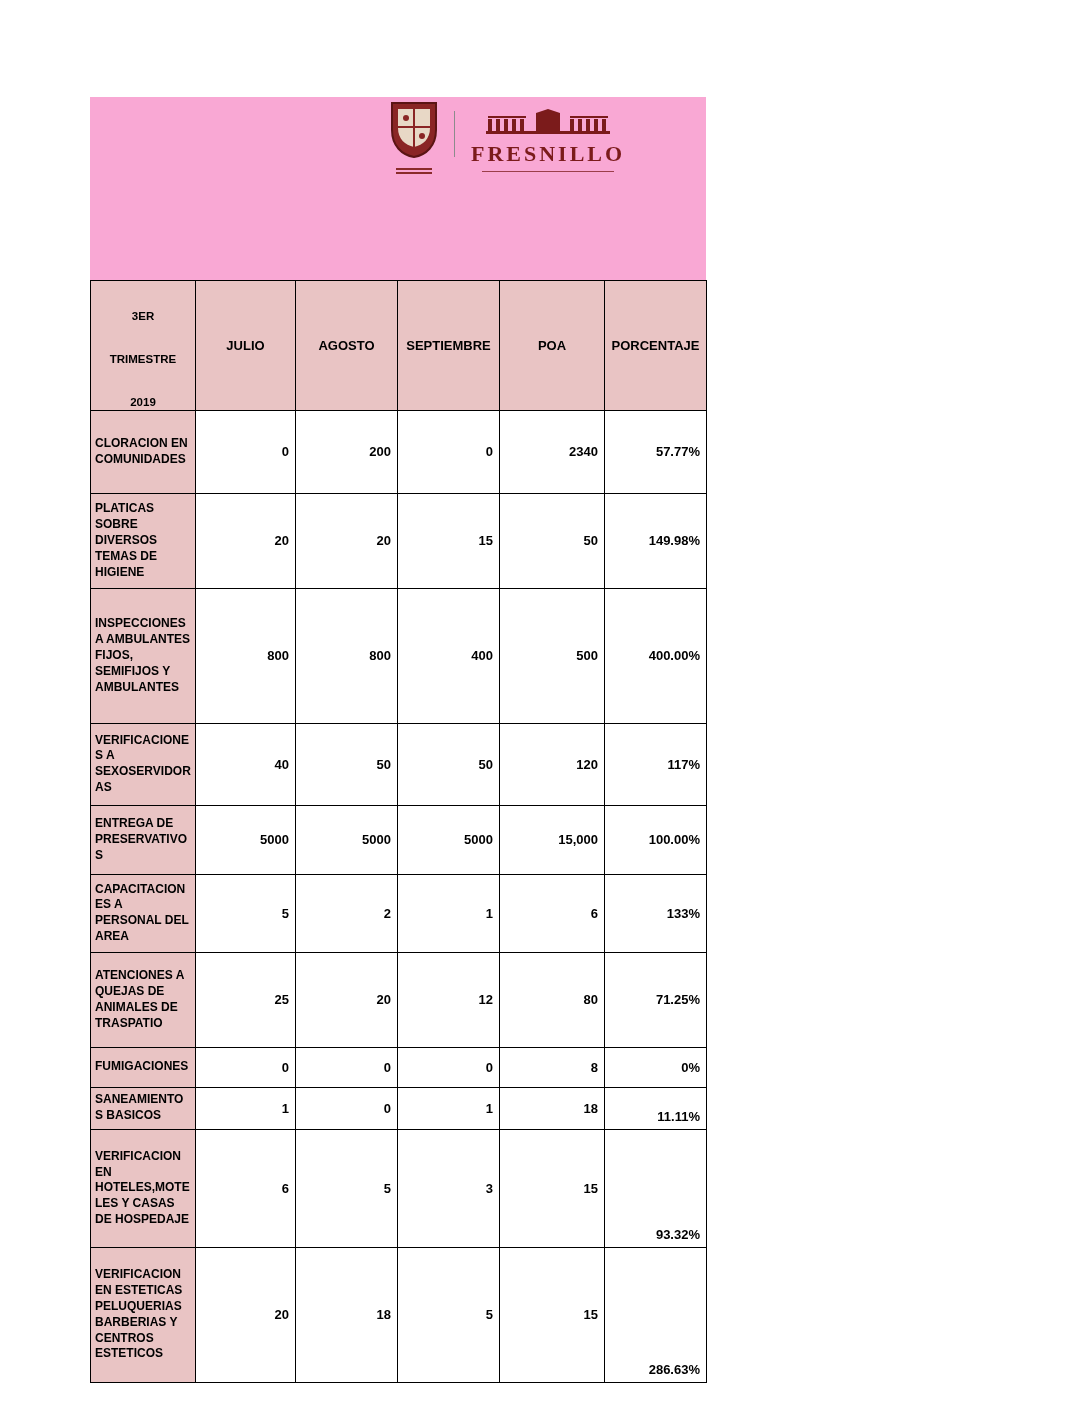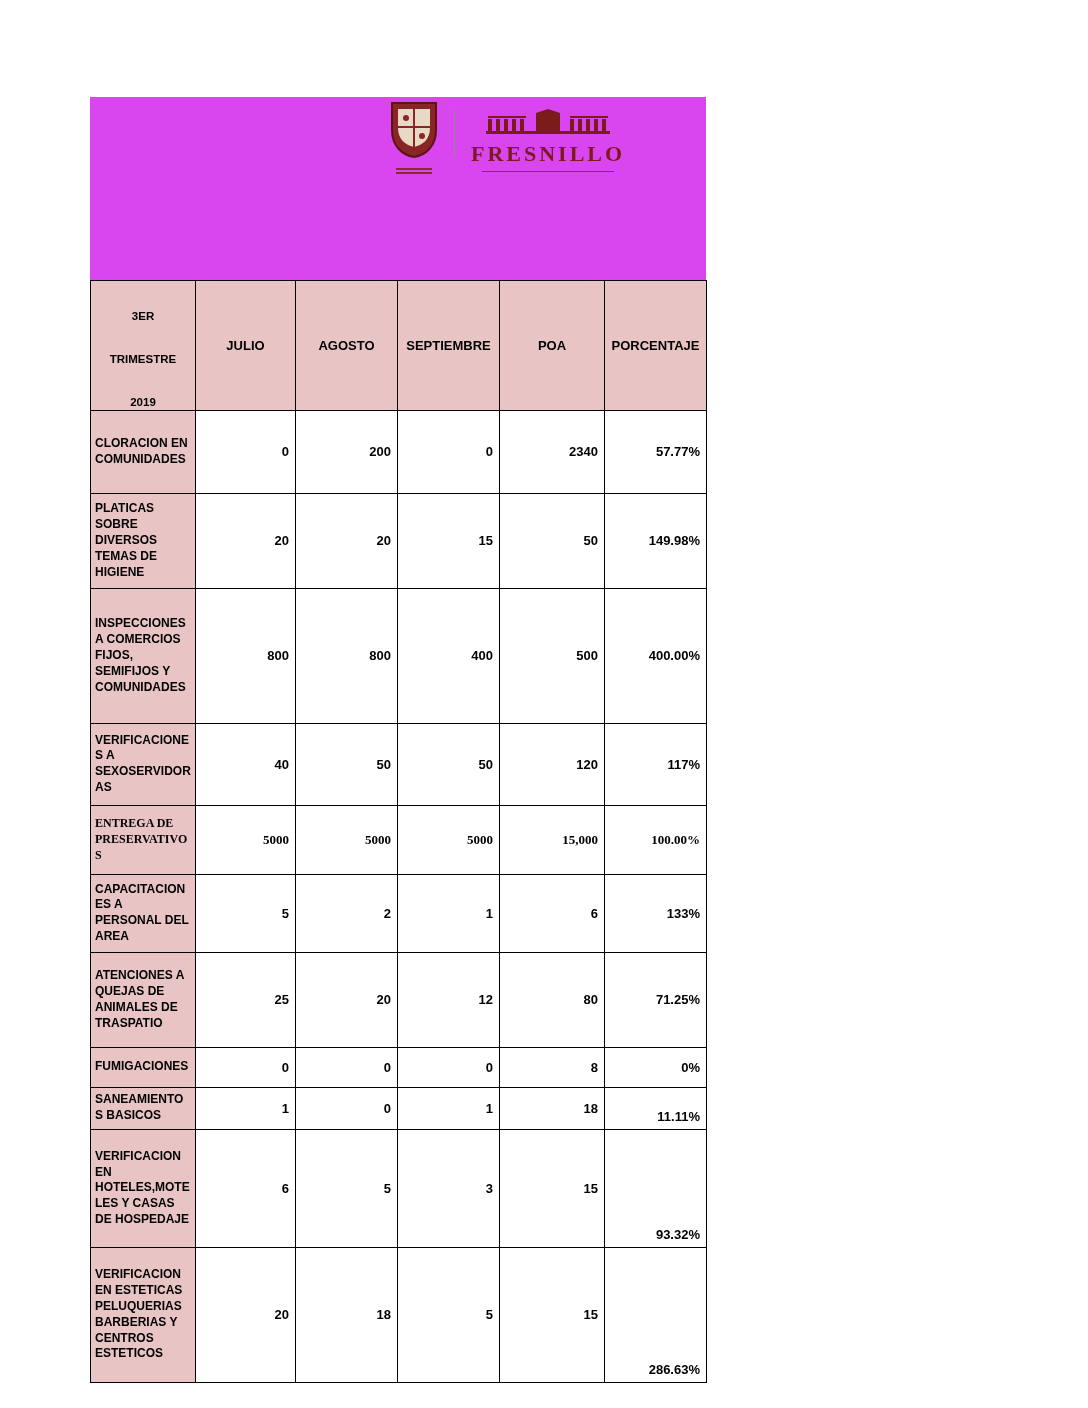--- a/index.html
+++ b/index.html
@@ -19,21 +19,21 @@
     position: absolute;
     left: 90px;
     top: 97px;
     width: 616px;
   }
   
   .banner {
     position: relative;
     width: 616px;
     height: 183px;
-    background: #d946ef;
+    background: #f9a8d4;
   }
   .logo-group {
     position: absolute;
     left: 300px;
     top: 4px;
     display: flex;
     align-items: flex-start;
     gap: 16px;
   }
   .crest-block { display: flex; flex-direction: column; align-items: center; }
@@ -97,21 +97,21 @@
     vertical-align: middle;
     padding-right: 6px;
     color: #000;
   }
   td.val.vb { vertical-align: bottom; padding-bottom: 5px; }
 
   tr.hr1  { height: 83px; margin-top: 16px; }
   tr.hr2  { height: 95px; }
   tr.hr3  { height: 135px; }
   tr.hr4  { height: 82px; }
-  tr.hr5  { height: 69px; font-family: Liberation Serif, serif; }
+  tr.hr5  { height: 69px; }
   tr.hr6  { height: 78px; }
   tr.hr7  { height: 95px; }
   tr.hr8  { height: 40px; }
   tr.hr9  { height: 42px; }
   tr.hr10 { height: 118px; }
   tr.hr11 { height: 135px; }
 </style>
 </head>
 <body>
 
@@ -203,21 +203,21 @@
       <tr class="hr2">
         <td class="lbl">PLATICAS SOBRE DIVERSOS TEMAS DE HIGIENE</td>
         <td class="val">20</td>
         <td class="val">20</td>
         <td class="val">15</td>
         <td class="val">50</td>
         <td class="val">149.98%</td>
       </tr>
 
       <tr class="hr3">
-        <td class="lbl">INSPECCIONES A COMERCIOS FIJOS, SEMIFIJOS Y COMUNIDADES</td>
+        <td class="lbl">INSPECCIONES A AMBULANTES FIJOS, SEMIFIJOS Y AMBULANTES</td>
         <td class="val">800</td>
         <td class="val">800</td>
         <td class="val">400</td>
         <td class="val">500</td>
         <td class="val">400.00%</td>
       </tr>
 
       <tr class="hr4">
         <td class="lbl">VERIFICACIONES A SEXOSERVIDORAS</td>
         <td class="val">40</td>

